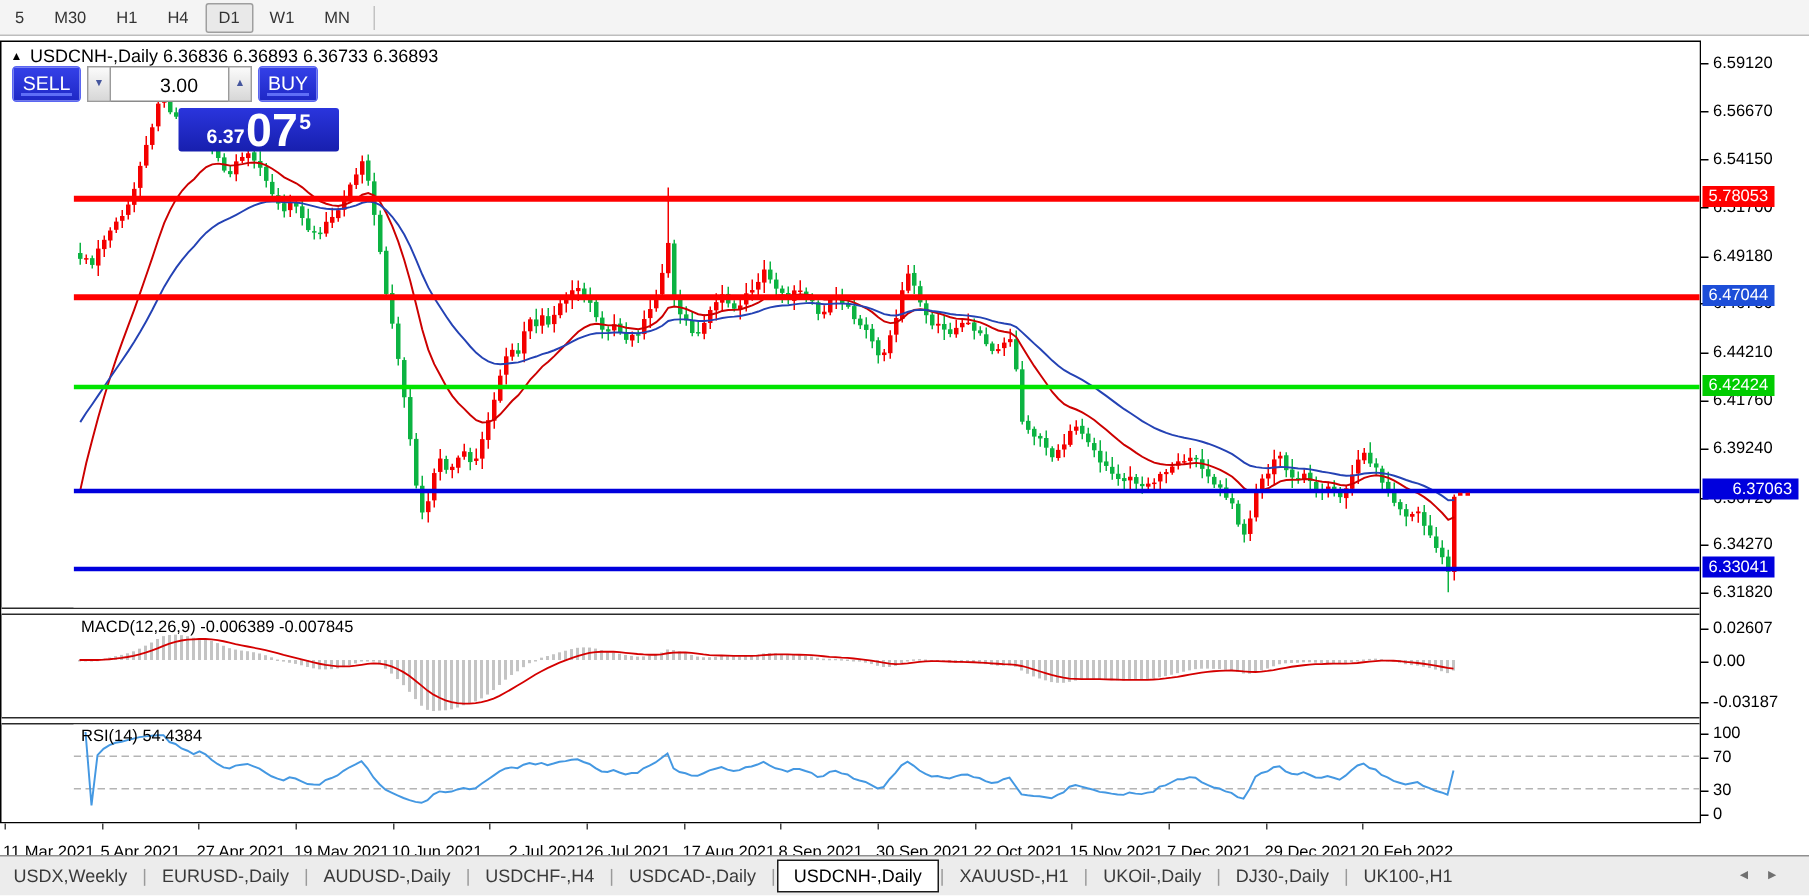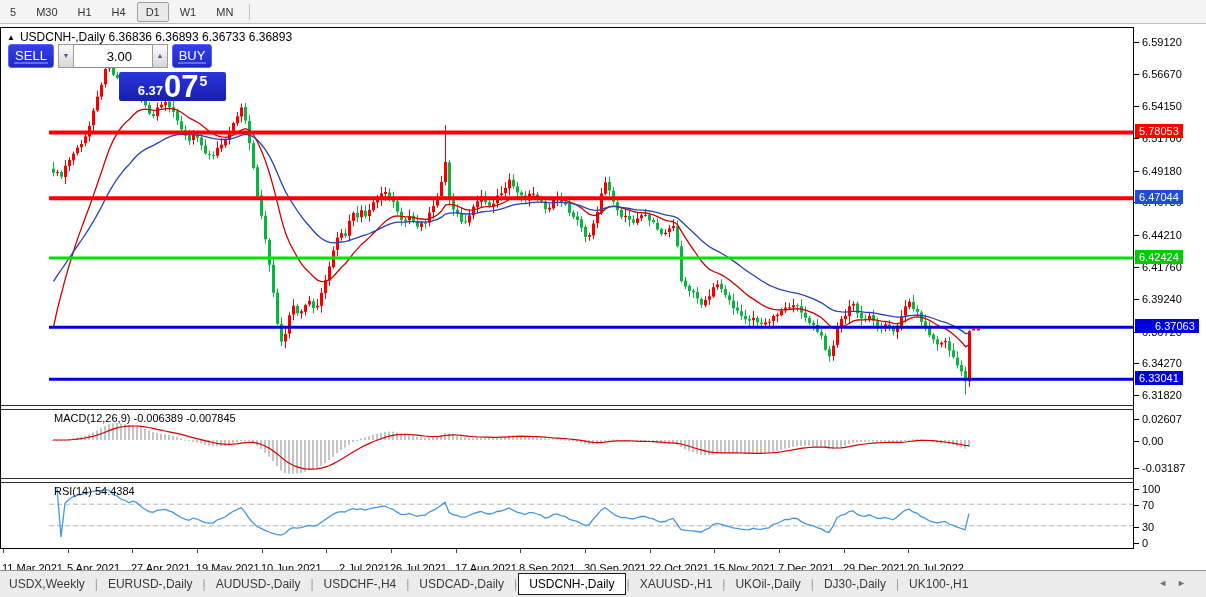--- a/index.html
+++ b/index.html
@@ -906,21 +906,21 @@
     <div class="date-lab" style="left: 584px;">30 Sep 2021</div>
     <div class="date-tick" style="left: 650px;"></div>
     <div class="date-lab" style="left: 649px;">22 Oct 2021</div>
     <div class="date-tick" style="left: 714px;"></div>
     <div class="date-lab" style="left: 713px;">15 Nov 2021</div>
     <div class="date-tick" style="left: 779px;"></div>
     <div class="date-lab" style="left: 778px;">7 Dec 2021</div>
     <div class="date-tick" style="left: 844px;"></div>
     <div class="date-lab" style="left: 843px;">29 Dec 2021</div>
     <div class="date-tick" style="left: 908px;"></div>
-    <div class="date-lab" style="left: 907px;">20 Jul 2022</div>
+    <div class="date-lab" style="left: 907px;">20 Feb 2022</div>
   </div>
 
 <div class="trade-panel">
   <div class="tp-btn tp-sell"><span>SELL</span><i></i></div>
   <div class="tp-spin">
     <div class="tp-step">▼</div>
     <input class="tp-lot" value="3.00" style="">
     <div class="tp-step">▲</div>
   </div>
   <div class="tp-btn tp-buy"><span>BUY</span><i></i></div>

